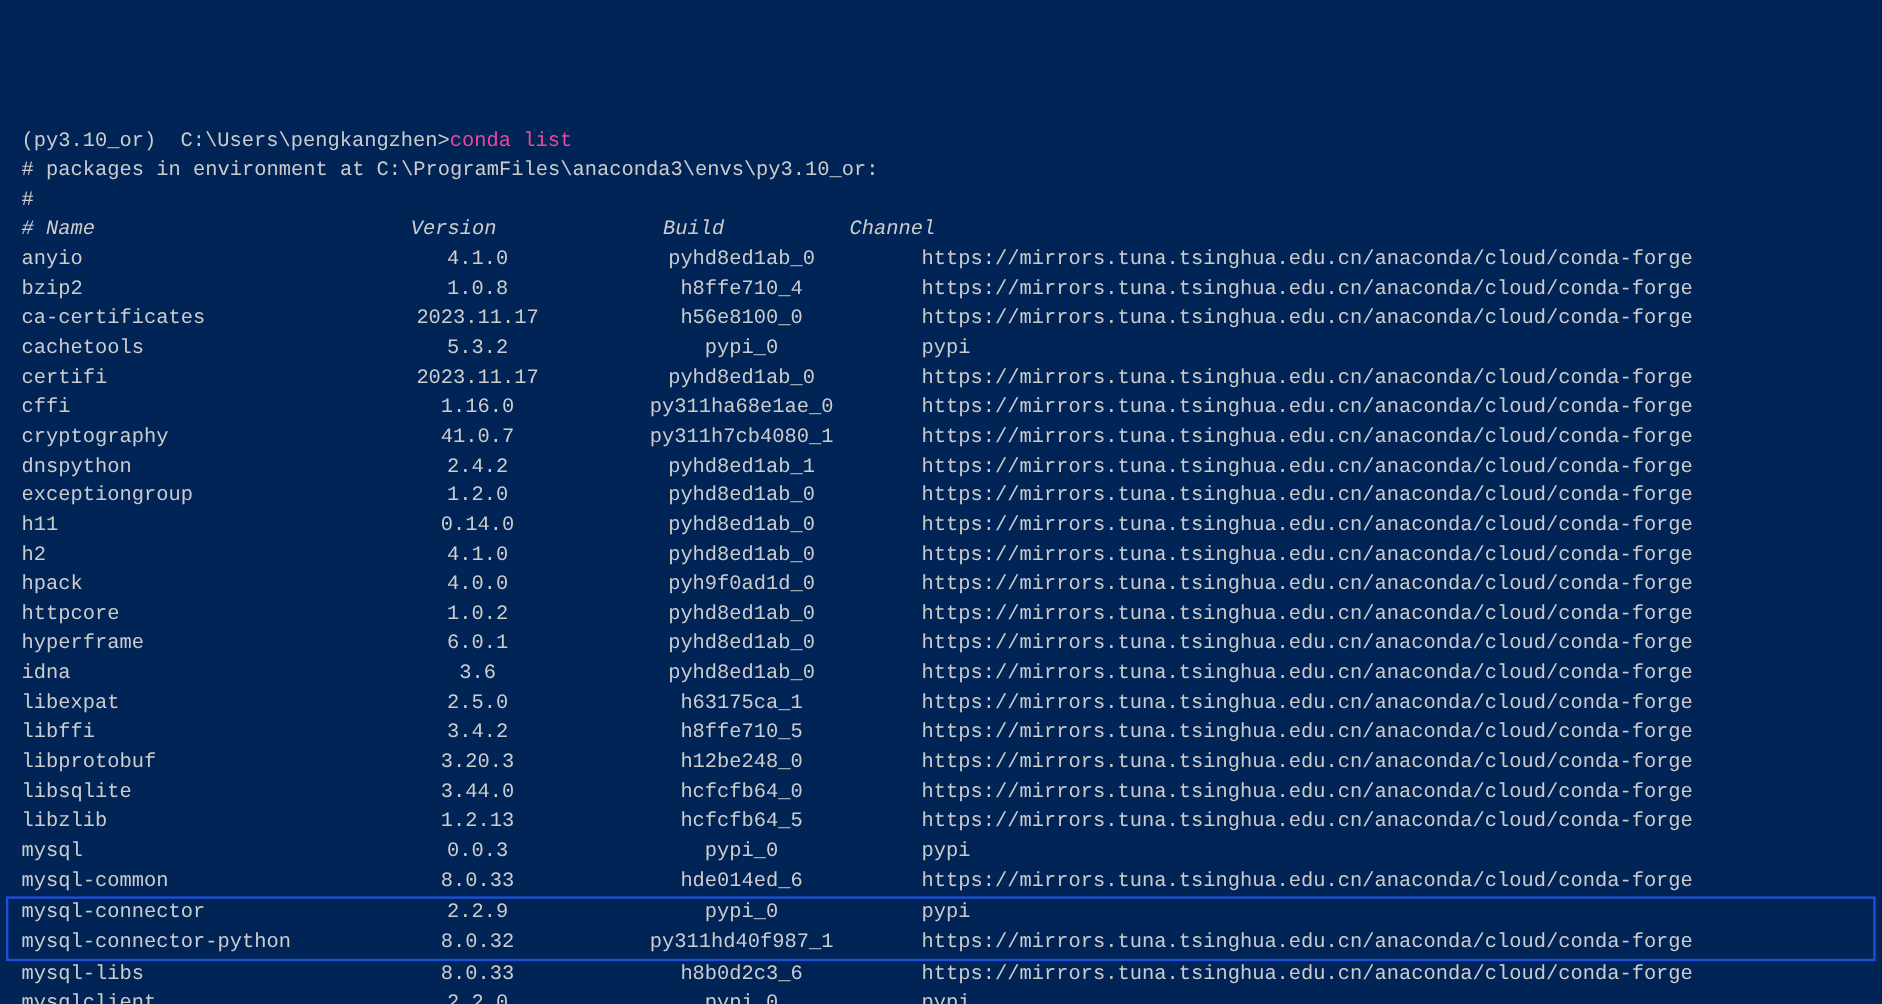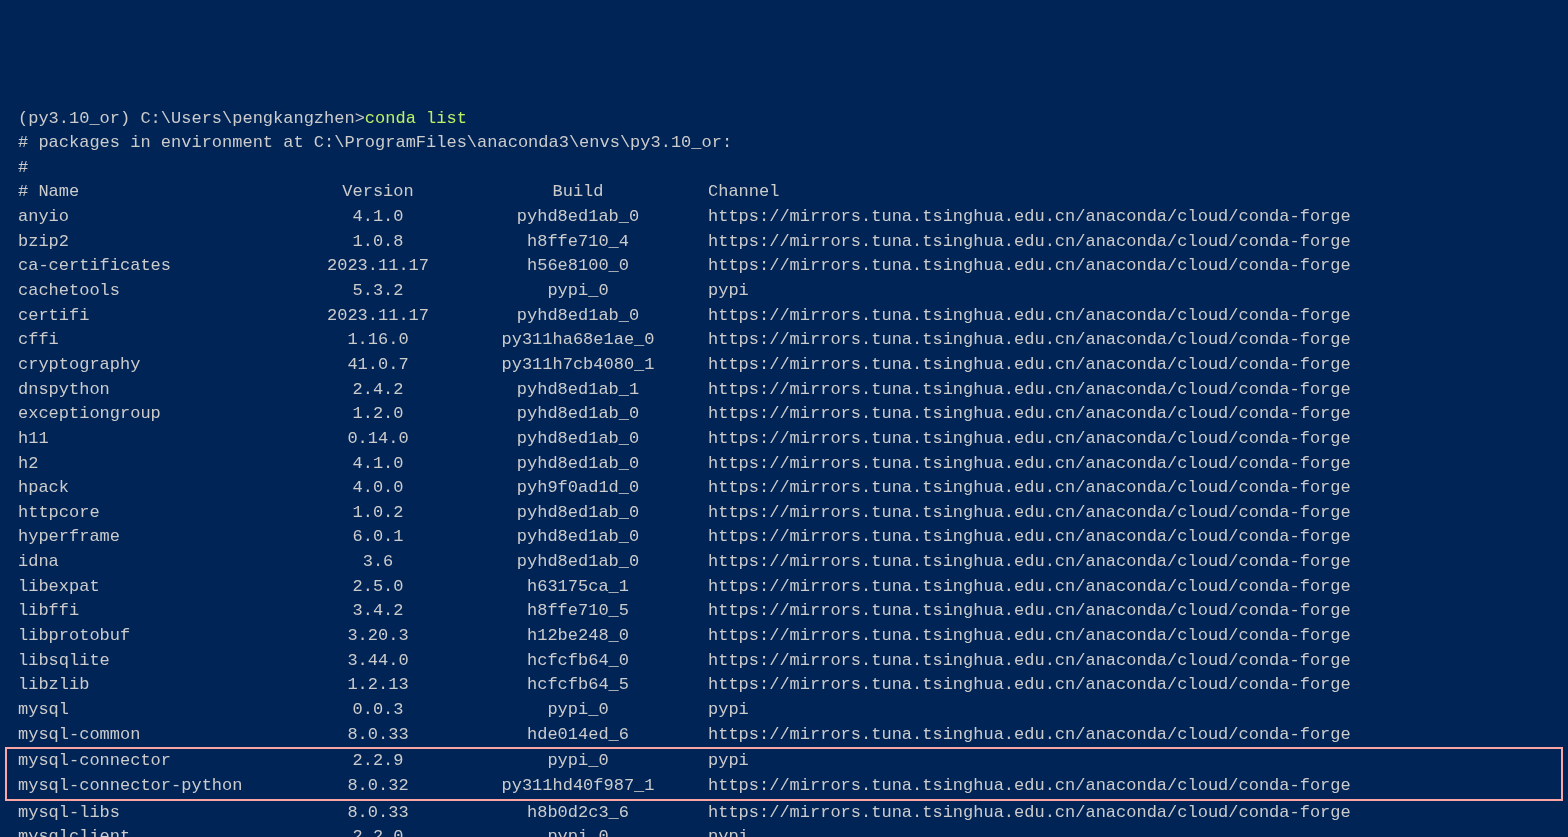--- a/index.html
+++ b/index.html
@@ -21,49 +21,52 @@
     }
     .terminal-line {
       display: block;
     }
     .prompt-env {
       color: #cccccc;
       text-align: right;
     }
     .prompt-path {
       color: #cccccc;
+      margin-left: 10px;
     }
     .command {
-      color: #bef264;
+      color: #ec4899;
     }
     .header-row {
       display: flex;
+      font-style: italic;
     }
     .pkg-row {
       display: flex;
+      gap: 20px;
     }
     .col-name {
       width: 260px;
       flex-shrink: 0;
     }
     .col-version {
       width: 200px;
       flex-shrink: 0;
       text-align: center;
     }
     .col-build {
       width: 200px;
       flex-shrink: 0;
       text-align: center;
     }
     .col-channel {
       padding-left: 30px;
     }
     .highlight-box {
-      border: 2px solid #fca5a5;
+      border: 2px solid #1d4ed8;
       margin-left: -13px;
       margin-right: -13px;
       padding-left: 11px;
       padding-right: 26px;
     }
   </style>
 </head>
 <body>
 
 

